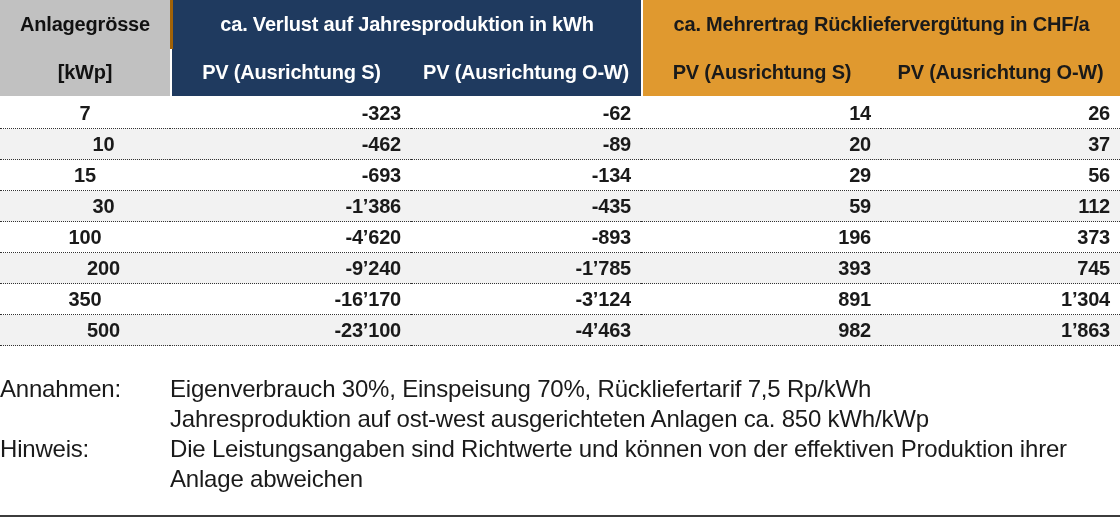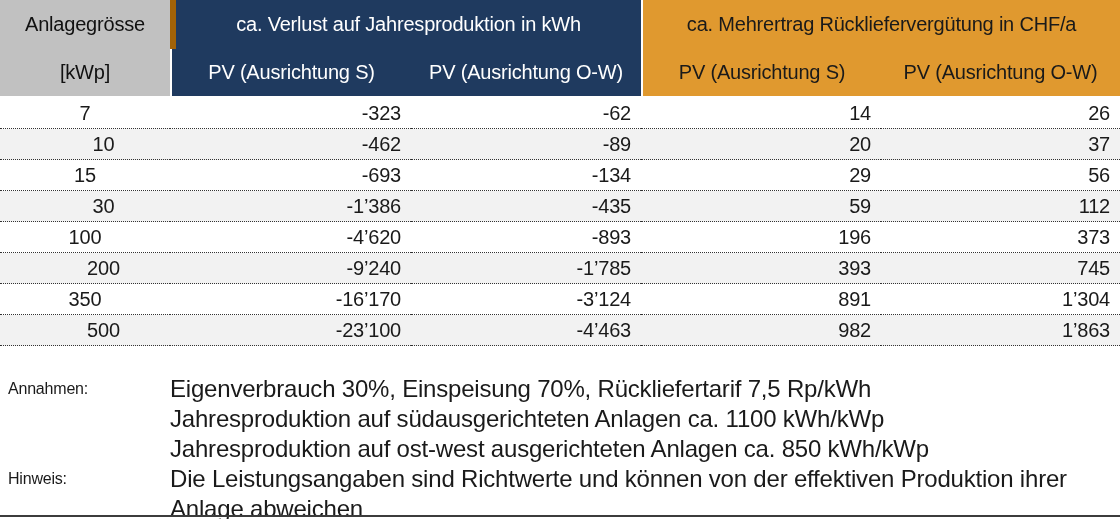--- a/index.html
+++ b/index.html
@@ -16,41 +16,41 @@
     letter-spacing: -0.2px;
     color: #1a1a1a;
   }
   table.pv-table {
     width: 1120px;
     border-collapse: separate;
     border-spacing: 0;
     table-layout: fixed;
   }
   table.pv-table th, table.pv-table td {
-    font-weight: normal;
+    font-weight: bold;
     vertical-align: middle;
     font-size: 20px;
     overflow: hidden;
     white-space: nowrap;
   }
   thead th { height: 48px; border-bottom: 0; }
   th.corner {
     background: #c1c1c1;
     color: #111111;
     text-align: center;
     height: 96px;
     border-bottom: 2px solid #ffffff;
   }
   th.corner .corner-line { height: 48px; line-height: 48px; font-size: 20px; }
   th.group-navy {
     background: #1f3a5f;
     color: #ffffff;
     font-weight: bold;
     text-align: center;
-    border-left: 6px solid #a16207;
+    border-left: 3px solid #a16207;
   }
   th.group-orange {
     background: #e0992f;
     color: #1a1a1a;
     font-weight: bold;
     text-align: center;
     border-left: 2px solid #ffffff;
     margin-top: 8px;
   }
   th.sub-navy {
@@ -73,22 +73,21 @@
     text-align: right;
     padding-right: 10px;
     color: #1a1a1a;
   }
   tbody td.kwp { text-align: center; padding-right: 0; }
   tbody tr.alt td { background: #f2f2f2; padding-left: 37px; }
   .notes-section { margin-top: 28px; }
   .note-row { display: flex; align-items: flex-start; }
   .note-label {
     flex: 0 0 170px;
-    padding-left: 8px;
-    font-size: 16px;
+    font-size: 24px;
     line-height: 30px;
     color: #1a1a1a;
   }
   .note-lines { font-size: 24px; line-height: 30px; color: #1a1a1a; }
   .note-row.hinweis { }
   .bottom-rule {
     position: absolute;
     left: 0; right: 0; bottom: 2px;
     height: 2px;
     background: #3c3c3c;
@@ -181,21 +180,20 @@
         <td>1’863</td>
       </tr>
     </tbody>
   </table>
 
   <div class="notes-section">
     <div class="note-row">
       <div class="note-label">Annahmen:</div>
       <div class="note-lines">
         <div>Eigenverbrauch 30%, Einspeisung 70%, Rückliefertarif 7,5 Rp/kWh</div>
-        <div>Jahresproduktion auf südausgerichteten Anlagen ca. 1100 kWh/kWp</div>
         <div>Jahresproduktion auf ost-west ausgerichteten Anlagen ca. 850 kWh/kWp</div>
       </div>
     </div>
     <div class="note-row hinweis">
       <div class="note-label">Hinweis:</div>
       <div class="note-lines">Die Leistungsangaben sind Richtwerte und können von der effektiven Produktion ihrer Anlage abweichen</div>
     </div>
   </div>
 
   <div class="bottom-rule"></div>

